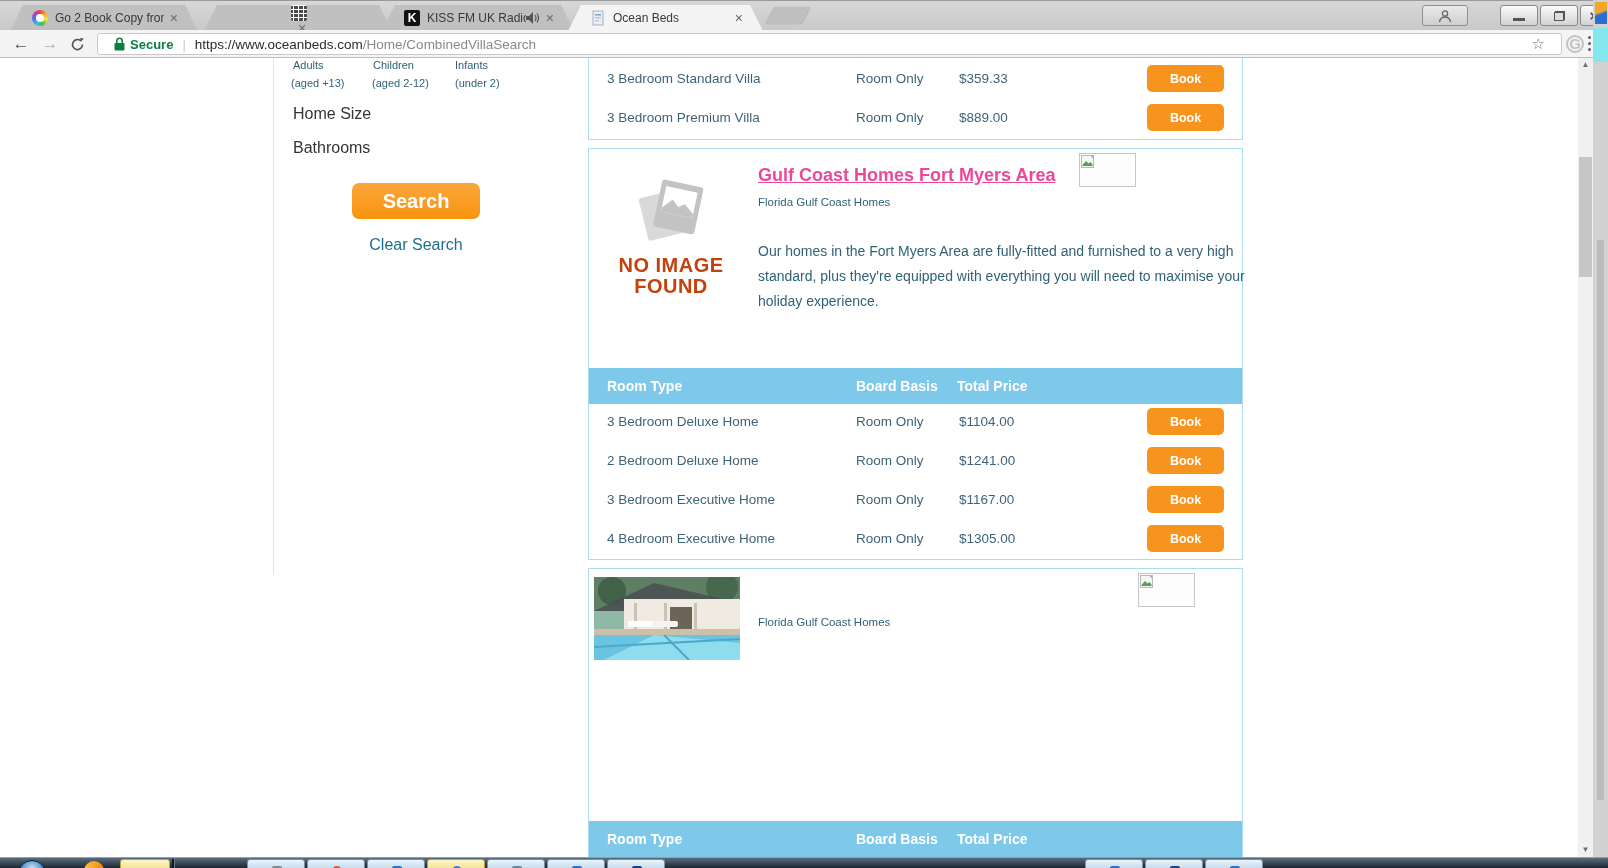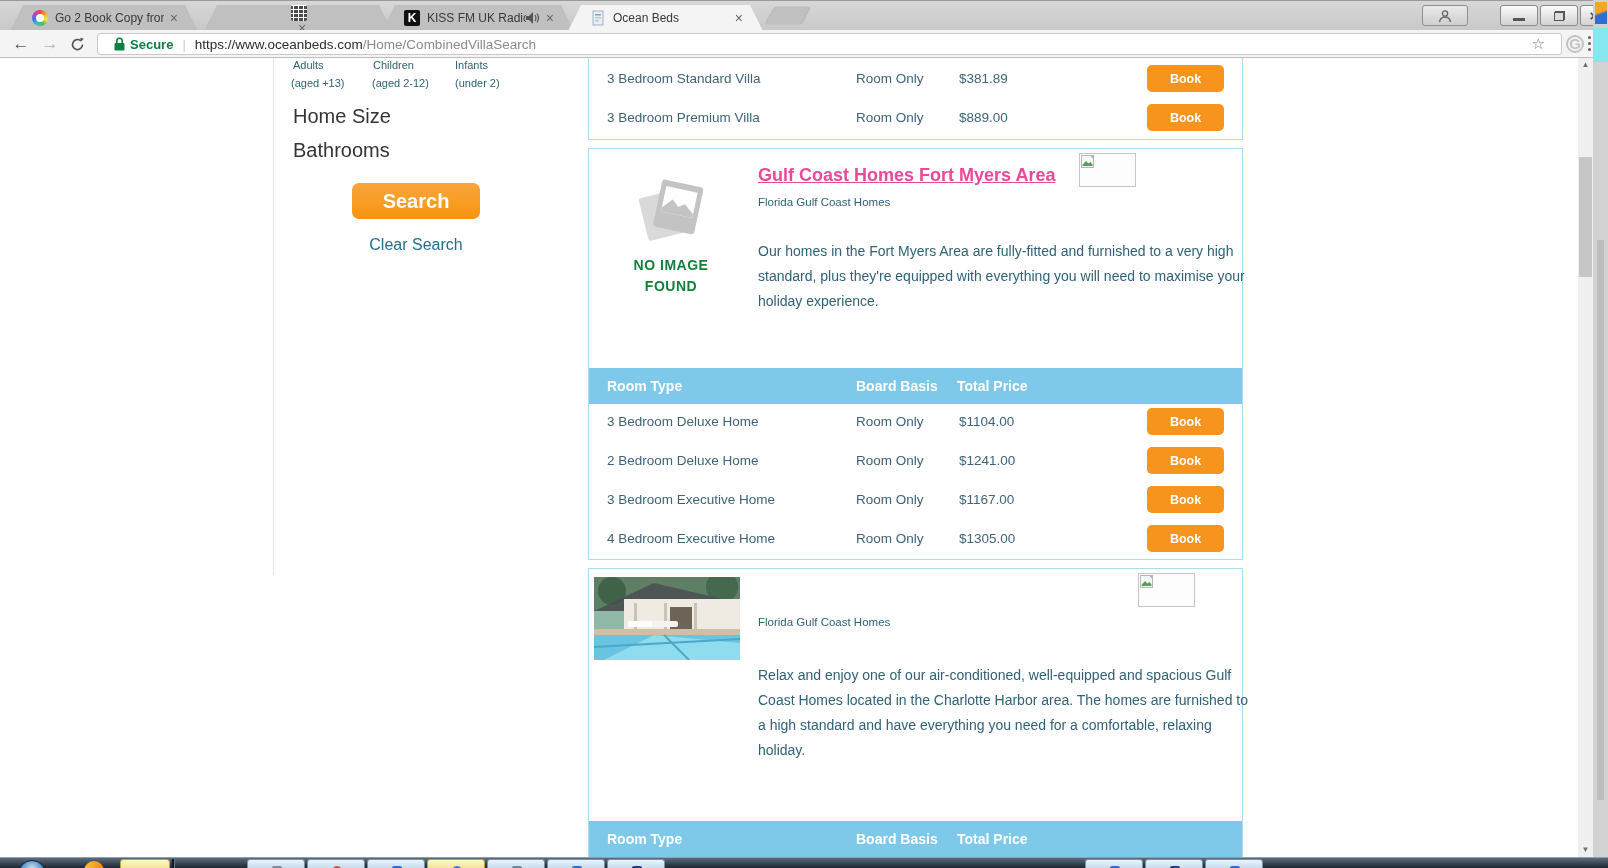--- a/index.html
+++ b/index.html
@@ -62,21 +62,21 @@
     color:#c2c2c2; border:2px solid #c2c2c2; border-radius:50%; width:18px; height:18px;
     line-height:14px; text-align:center; }
   .menu-dots { position:absolute; left:1588px; top:3px; width:4px; }
   .menu-dots i { display:block; width:3px; height:3px; background:#5f5f5f; border-radius:50%; margin:3px 0; }
   
   .page { position:absolute; left:0; top:58px; width:1578px; height:799px;
     background:#fff; overflow:hidden; color:#2f6276; }
   .v-divider { position:absolute; left:273px; top:0; width:1px; height:517px; background:#e4e4e4; }
   .occ-label { position:absolute; font-size:11px; color:#2f6276; }
   .occ-sub { position:absolute; font-size:11px; color:#2f6276; }
-  .side-label { position:absolute; font-size:20px; color:#343434; }
+  .side-label { position:absolute; font-size:16px; color:#343434; }
   .search-btn { position:absolute; left:352px; top:125px; width:128px; height:36px;
     border:none; border-radius:7px; background:linear-gradient(#faa53c,#f7950f);
     color:#fff; font-size:20px; font-weight:bold; font-family:inherit; }
   .clear-link { position:absolute; left:352px; top:178px; width:128px; text-align:center;
     font-size:16px; color:#1f6f8c; }
   
   .card { position:absolute; left:588px; width:655px; background:#fff;
     border:1px solid #abdcf2; }
   .card.partial { top:0; height:82px; border-top:none; }
   .card.fm { top:90px; height:412px; }
@@ -90,21 +90,21 @@
   .thead { position:absolute; left:0; width:100%; height:36px; background:#7ec8ea; }
   .thead span { position:absolute; top:0; line-height:36px; font-size:14px; font-weight:bold; color:#fff; }
   .villa-title { position:absolute; font-size:18px; font-weight:bold;
     color:#ec4899; text-decoration:underline; white-space:nowrap; }
   .villa-sub { position:absolute; font-size:11.5px; color:#2f6276; }
   .villa-desc { position:absolute; width:495px; font-size:14px; line-height:25px; color:#2f6276; }
   .broken-img { position:absolute; width:57px; height:34px; border:1px solid #c6c6c6;
     background:#fdfdfd; overflow:hidden; padding:1px; }
   .broken-img .alt { font-size:15px; color:#7ec8ea; position:absolute; left:16px; top:4px;margin-top:29px; }
   .noimg { position:absolute; left:12px; top:24px; width:140px; text-align:center; }
-  .noimg-text { font-size:14px; font-weight:bold; color:#15803d; letter-spacing:.5px; line-height:21px; }
+  .noimg-text { font-size:20px; font-weight:bold; color:#c2410c; letter-spacing:.5px; line-height:21px; }
   .photo { position:absolute; left:5px; top:8px; width:146px; height:83px; overflow:hidden; }
   
   .scrollbar { position:absolute; left:1578px; top:58px; width:15px; height:799px; background:#f0f0f0; }
   .sb-arrow { position:absolute; left:0; width:15px; height:14px; text-align:center;
     font-size:8px; color:#6f6f6f; line-height:14px; }
   .sb-thumb { position:absolute; left:1px; top:99px; width:13px; height:120px; background:#c6c6c6; }
   
   .right-strip { position:absolute; left:1593px; top:0; width:15px; height:868px; background:#d2d2d2; }
   .rs-icon { position:absolute; left:2px; top:2px; width:12px; height:22px;
     background:linear-gradient(160deg,#f6a623 45%,#2b6fd4 55%); }
@@ -228,21 +228,21 @@
     <span class="occ-sub" style="left:455px;top:19px;">(under 2)</span>
     <span class="side-label" style="left:293px;top:47px;">Home Size</span>
     <span class="side-label" style="left:293px;top:81px;">Bathrooms</span>
     <button class="search-btn">Search</button>
     <span class="clear-link">Clear Search</span>
 
     <div class="card partial">
       <div class="row" style="top:3px;">
         <span class="cell c1">3 Bedroom Standard Villa</span>
         <span class="cell c2">Room Only</span>
-        <span class="cell c3">$381.89</span>
+        <span class="cell c3">$359.33</span>
         <button class="book-btn">Book</button>
       </div>
       <div class="row" style="top:42px;">
         <span class="cell c1">3 Bedroom Premium Villa</span>
         <span class="cell c2">Room Only</span>
         <span class="cell c3">$889.00</span>
         <button class="book-btn">Book</button>
       </div>
     </div>
 
@@ -329,21 +329,20 @@
       </div>
       <div class="broken-img" style="left:549px;top:4px;">
         <svg width="13" height="13" viewBox="0 0 13 13">
             <rect x="0.5" y="0.5" width="12" height="12" fill="#f6f6f6" stroke="#b9b9b9"></rect>
             <polygon points="9,0.5 12.5,0.5 12.5,4" fill="#8fb8d8"></polygon>
             <path d="M1.5 10 l3.5 -4 l2.5 2.5 l2 -1.5 l2 2.5 v1.5 h-10z" fill="#57a05c"></path>
           </svg>
         <span class="alt">Villa</span>
       </div>
       <span class="villa-sub" style="left:169px;top:47px;">Florida Gulf Coast Homes</span>
-      <div class="villa-desc" style="left:169px;top:94px;">Relax and enjoy one of our air-conditioned, well-equipped and spacious Gulf Coast Homes located in the Charlotte Harbor area. The homes are furnished to a high standard and have everything you need for a comfortable, relaxing holiday.</div>
       <div class="thead" style="top:252px;height:48px;">
         <span style="left:18px;">Room Type</span>
         <span style="left:267px;">Board Basis</span>
         <span style="left:368px;">Total Price</span>
       </div>
     </div>
   </div>
 
   <div class="scrollbar">
     <div class="sb-arrow" style="top:0;">▲</div>

